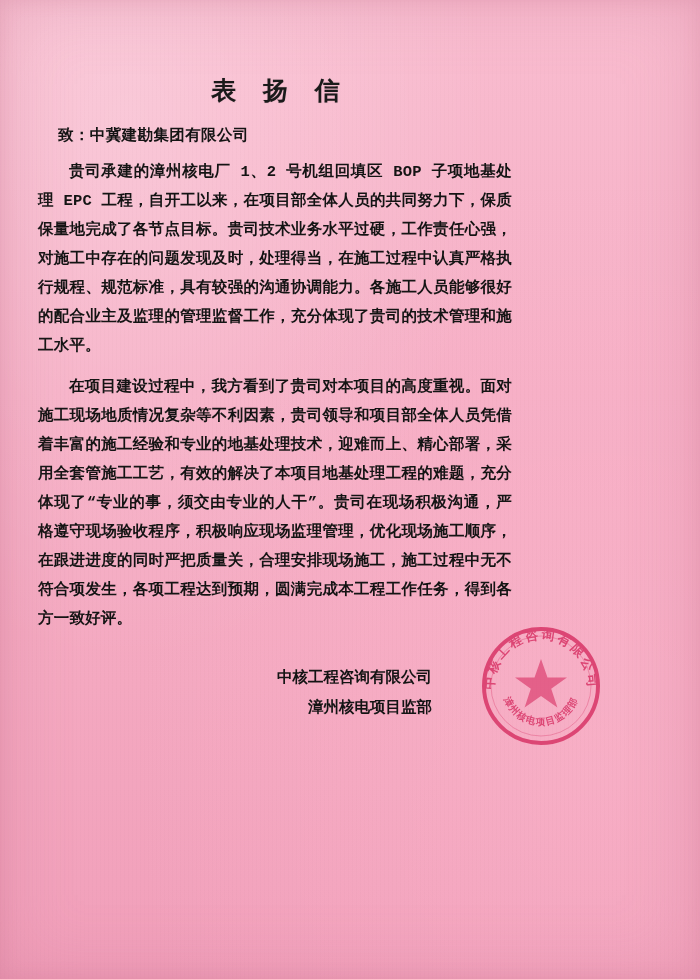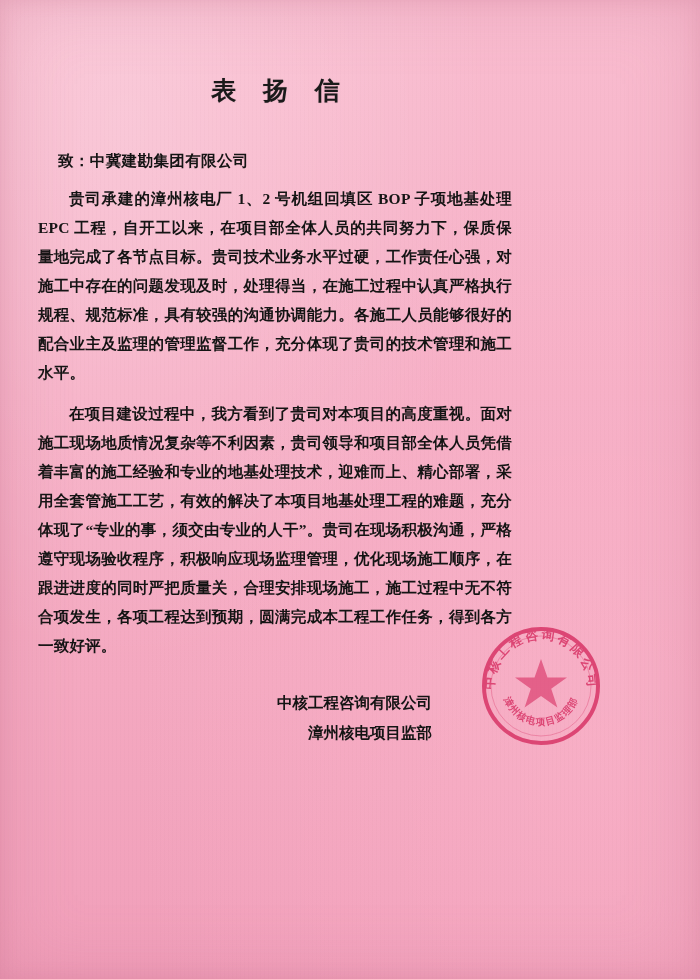--- a/index.html
+++ b/index.html
@@ -54,38 +54,38 @@
     color: #1a1a1a;
     margin-top: 74px;
     text-shadow: 0 0 1px rgba(0,0,0,0.25);
   }
   .body-block {
     margin: 0 auto;
     width: 490px;
     padding-left: 6px;
   }
   .salutation {
-    margin-top: 44px;
+    margin-top: 18px;
     font-size: 15.5px;
     color: #141414;
     letter-spacing: 0.4px;
     font-family: "DejaVu Sans", "Liberation Sans", sans-serif;
     font-weight: bold;
     padding-left: 20px;
   }
   p.para {
     margin: 12px 16px 0 0;
     font-size: 15.5px;
     line-height: 29px;
     color: #141414;
     text-align: justify;
     text-justify: inter-ideograph;
     text-indent: 31px;
     letter-spacing: 0.2px;
-    font-family: Liberation Serif, serif;
+    font-family: Liberation Mono, monospace;
     font-weight: bold;
   }
   .signature {
     margin-top: 28px;
     padding-right: 96px;
     text-align: right;
     font-size: 15.5px;
     line-height: 30px;
     color: #141414;
     font-family: "DejaVu Sans", "Liberation Sans", sans-serif;

